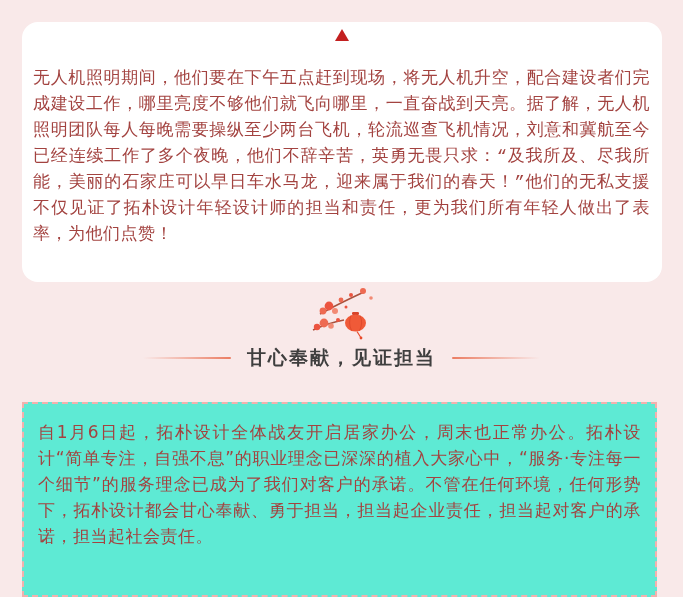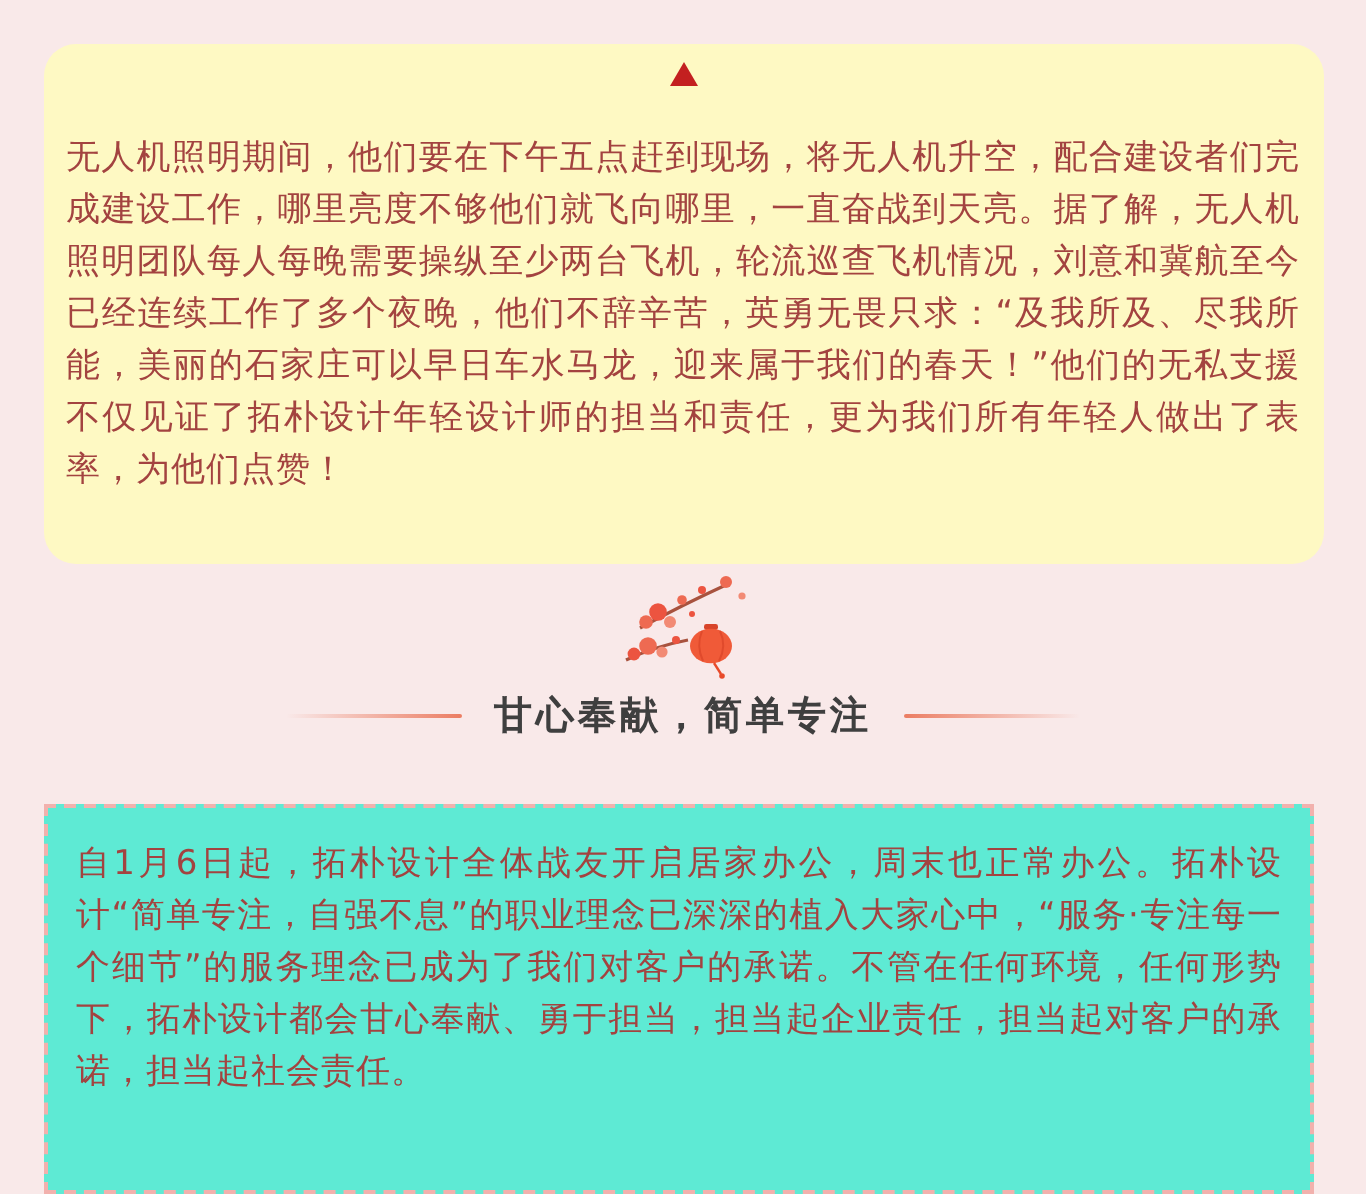--- a/index.html
+++ b/index.html
@@ -8,23 +8,24 @@
     width: 683px;
     height: 597px;
     background: #f9e9e9;
     font-family: "DejaVu Sans", "Liberation Sans", sans-serif;
     overflow: hidden;
   }
   .content-card {
     margin: 22px 21px 0 22px;
     width: 640px;
     height: 260px;
-    background: #fef9c3;
+    background: #ffffff;
     border-radius: 16px;
     padding: 4px 12px 0 11px;
+    font-family: Liberation Mono, monospace;
   }
   .triangle-wrap {
     text-align: center;
     height: 34px;
     padding-top: 2px;
   }
   .triangle-up {
     display: inline-block;
     width: 0;
     height: 0;
@@ -115,20 +116,20 @@
       <rect x="44" y="26" width="7" height="3" rx="1.2" fill="#d8442a"></rect>
       <ellipse cx="47.5" cy="37" rx="10.5" ry="8.6" fill="#f05a38"></ellipse>
       <path d="M43 29.5 Q40 37 43.5 44.5" stroke="#e04a2c" stroke-width="1" fill="none"></path>
       <path d="M52 29.5 Q55.5 37 51.5 44.5" stroke="#e04a2c" stroke-width="1" fill="none"></path>
       <path d="M49 45.5 L52.5 51" stroke="#e84a2a" stroke-width="1.2" fill="none"></path>
       <circle cx="53" cy="52" r="1.4" fill="#e84a2a"></circle>
     </svg>
   </div>
   <div class="divider-row">
     <span class="divider-line left"></span>
-    <span class="section-title">甘心奉献，简单专注</span>
+    <span class="section-title">甘心奉献，见证担当</span>
     <span class="divider-line right"></span>
   </div>
 </div>
 
 <div class="dashed-box">
   <p class="article-text">自1月6日起，拓朴设计全体战友开启居家办公，周末也正常办公。拓朴设计“简单专注，自强不息”的职业理念已深深的植入大家心中，“服务·专注每一个细节”的服务理念已成为了我们对客户的承诺。不管在任何环境，任何形势下，拓朴设计都会甘心奉献、勇于担当，担当起企业责任，担当起对客户的承诺，担当起社会责任。</p>
 </div>
 
 </body></html>

